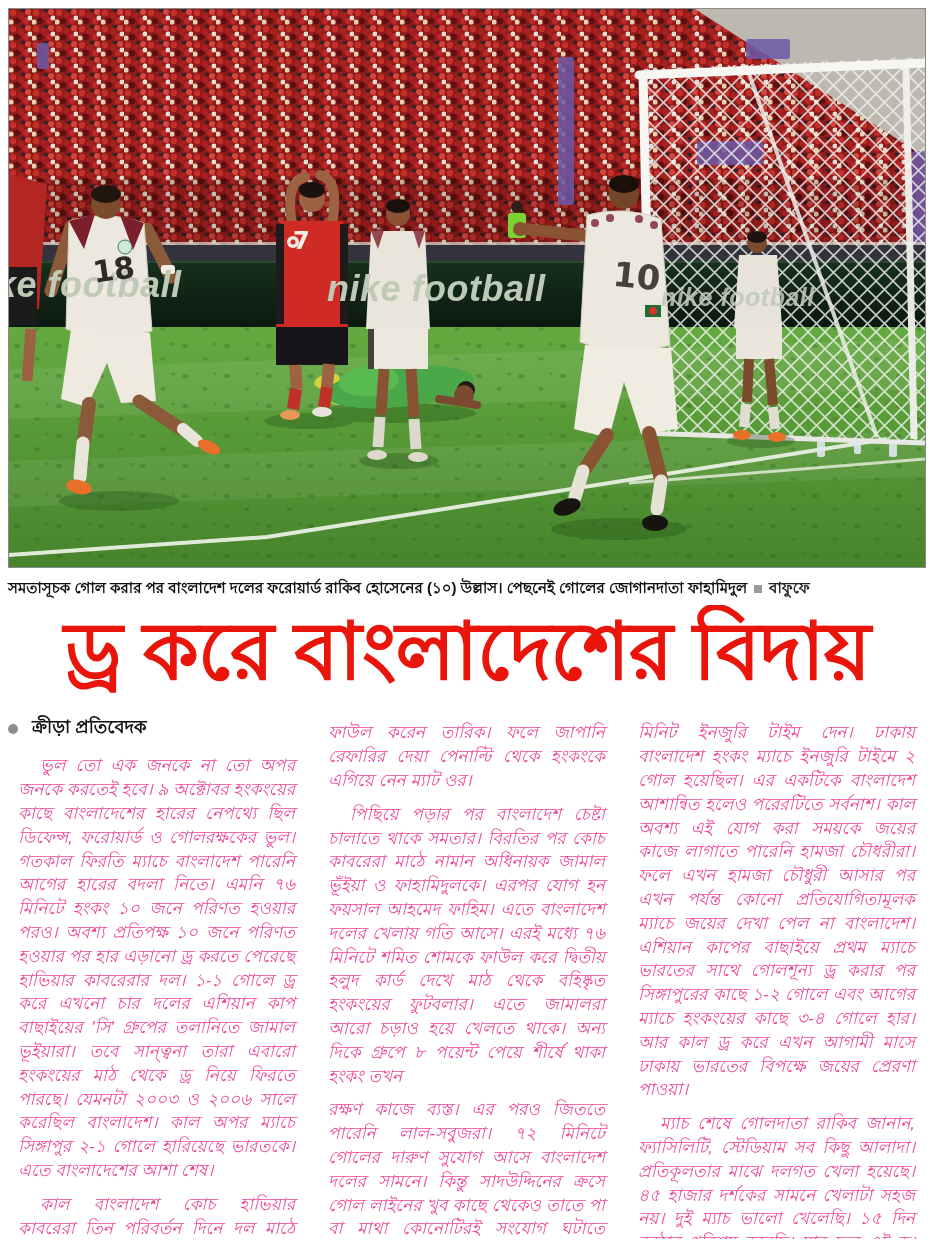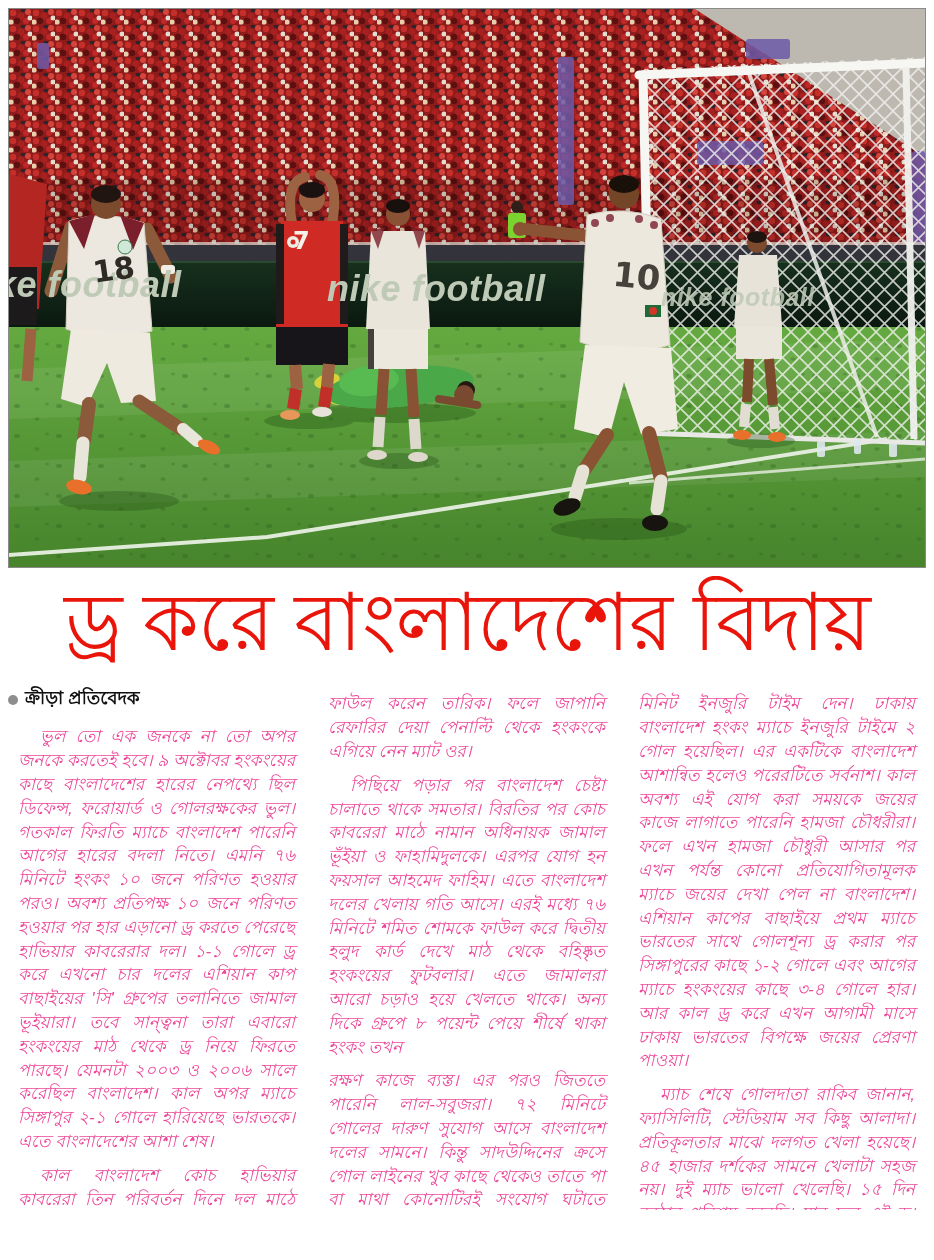--- a/index.html
+++ b/index.html
@@ -25,29 +25,29 @@
   
   .caption-row{
     display:flex;align-items:center;gap:7px;margin:7px 8px 0 8px;
     font-size:15px;font-weight:bold;color:#101010;
   }
   .credit-sq{width:8px;height:8px;background:#9a9a9a;flex:0 0 auto;}
   .credit{font-weight:bold;color:#222;}
   
   .headline{
     margin:4px 8px 0 8px;text-align:center;
-    font-size:80px;line-height:1.18;font-weight:normal;color:#e9140a;
+    font-size:80px;line-height:1.18;font-weight:bold;color:#e9140a;
     letter-spacing:-1px;white-space:nowrap;overflow:hidden;
   }
   
   .body-cols{
     display:flex;gap:13px;margin:12px 8px 0 8px;height:528px;overflow:hidden;
   }
   .col{width:297px;flex:0 0 297px;overflow:hidden;}
-  .byline{display:flex;align-items:center;gap:7px;font-size:18px;font-weight:bold;margin:2px 0 6px 0;}
+  .byline{display:flex;align-items:center;gap:14px;font-size:18px;font-weight:bold;margin:2px 0 6px 0;}
   .byline .dot{width:10px;height:10px;border-radius:50%;background:#8e8e8e;flex:0 0 auto;}
   .col p{
     margin:10px;font-size:17px;line-height:23.8px;text-align:justify;color:#ec4899;font-style:italic;
   }
   .col p.indent{text-indent:22px;}
   .scorebox{
     margin:12px 0;background:#ec0e7d;color:#ffffff;text-align:center;
     font-size:23px;font-weight:bold;padding:7px 4px 8px 4px;border-radius:3px;
   }
 </style>
@@ -253,20 +253,25 @@
 
     <span class="overlay ad ad1">nike football</span>
     <span class="overlay ad ad2">nike football</span>
     <span class="overlay ad ad3">nike football</span>
 
     <span class="overlay num n18">18</span>
     <span class="overlay num n7">7</span>
     <span class="overlay num n10">10</span>
   </figure>
 
+  <div class="caption-row">
+    <span>সমতাসূচক গোল করার পর বাংলাদেশ দলের ফরোয়ার্ড রাকিব হোসেনের (১০) উল্লাস। পেছনেই গোলের জোগানদাতা ফাহামিদুল</span>
+    <span class="credit-sq"></span>
+    <span class="credit">বাফুফে</span>
+  </div>
 
   <h1 class="headline">ড্র করে বাংলাদেশের বিদায়</h1>
 
   <div class="body-cols">
 
     <div class="col">
       <div class="byline">
         <span class="dot"></span>
         <span>ক্রীড়া প্রতিবেদক</span>
       </div>

